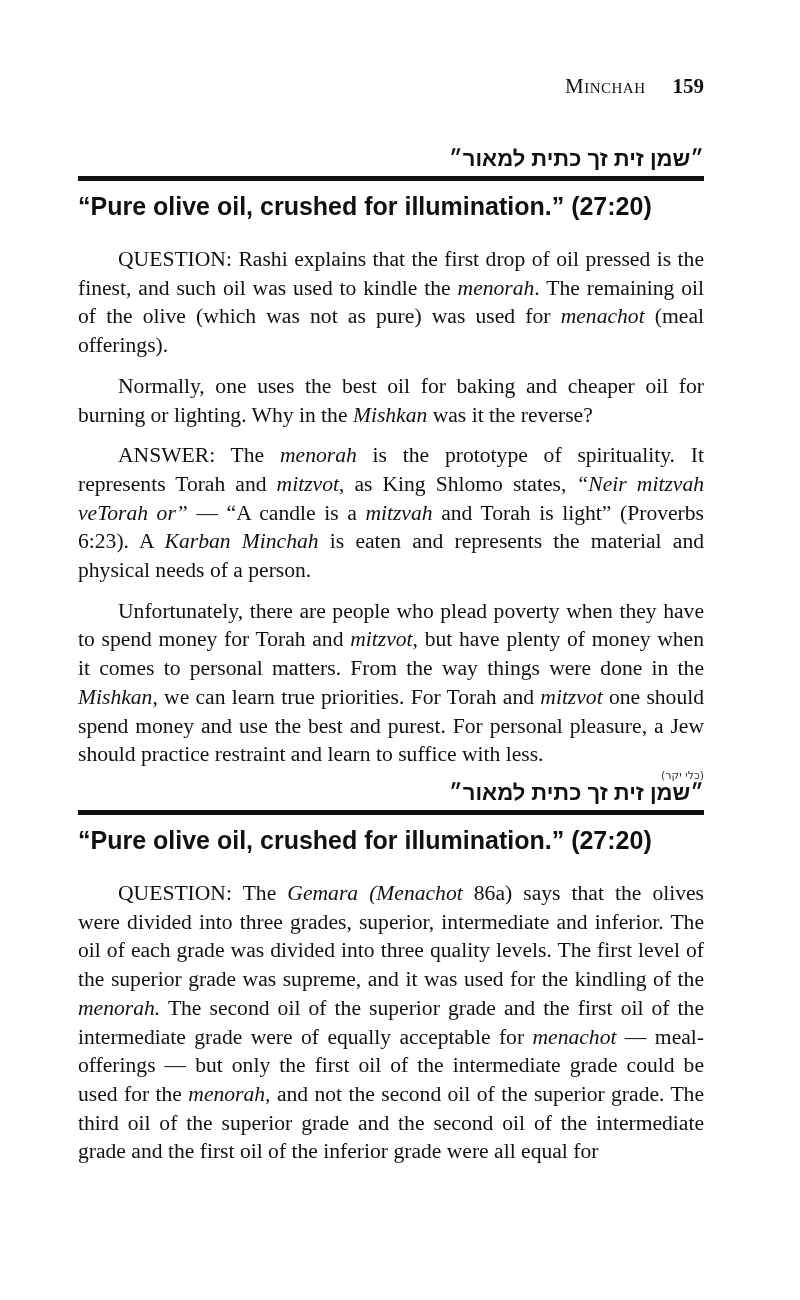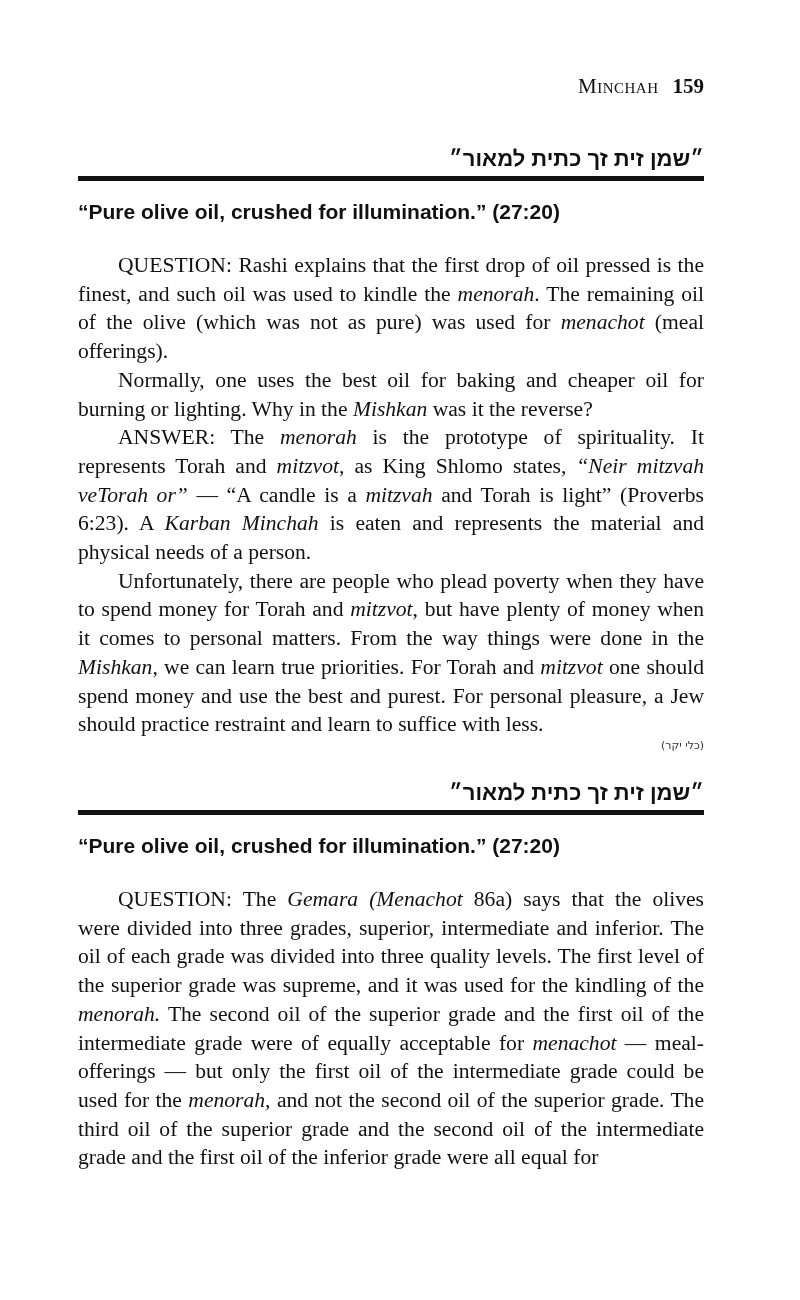--- a/index.html
+++ b/index.html
@@ -1,26 +1,26 @@
 <!DOCTYPE html>
 <html><head>
   <meta charset="utf-8">
   <style>
     html, body { margin: 0; padding: 0; background: #ffffff; }
     body { width: 800px; height: 1300px; position: relative; overflow: hidden; color: #111; }
     .page { position: absolute; left: 78px; top: 0; width: 626px; }
     .running-head { position: absolute; top: 74px; right: 0; font-family: "Liberation Serif", serif; font-size: 21px; color: #111; white-space: nowrap; }
     .running-head .title { font-variant: small-caps; letter-spacing: 0.5px; }
-    .running-head .num { font-weight: bold; margin-left: 14px; }
+    .running-head .num { font-weight: bold; margin-left: 27px; }
     .section { position: absolute; left: 0; width: 626px; }
     .heb-title { text-align: right; direction: rtl; font-family: "Liberation Sans", sans-serif; font-weight: bold; font-size: 22px; line-height: 26px; color: #111; }
     .rule { height: 5px; background: #111; margin-top: 4px; }
-    .eng-sub { font-family: "Liberation Sans", sans-serif; font-weight: bold; font-size: 21px; line-height: 26px; margin-top: 18px; color: #111; white-space: nowrap; }
+    .eng-sub { font-family: "Liberation Sans", sans-serif; font-weight: bold; font-size: 25px; line-height: 26px; margin-top: 12px; color: #111; white-space: nowrap; }
     .para { font-family: "Liberation Serif", serif; font-size: 21.6px; line-height: 28.7px; text-align: justify; text-indent: 40px; margin: 0; color: #111; }
-    .para + .para { margin-top: 0; }
+    .para + .para { margin-top: 12px; }
     .first-para { margin-top: 26px; }
     .para i { font-style: italic; }
     .source { text-align: right; direction: rtl; font-family: "DejaVu Sans", sans-serif; font-size: 11px; color: #333; }
   </style>
 </head>
 <body>
 
 <div class="page">
 
   <div class="running-head">

